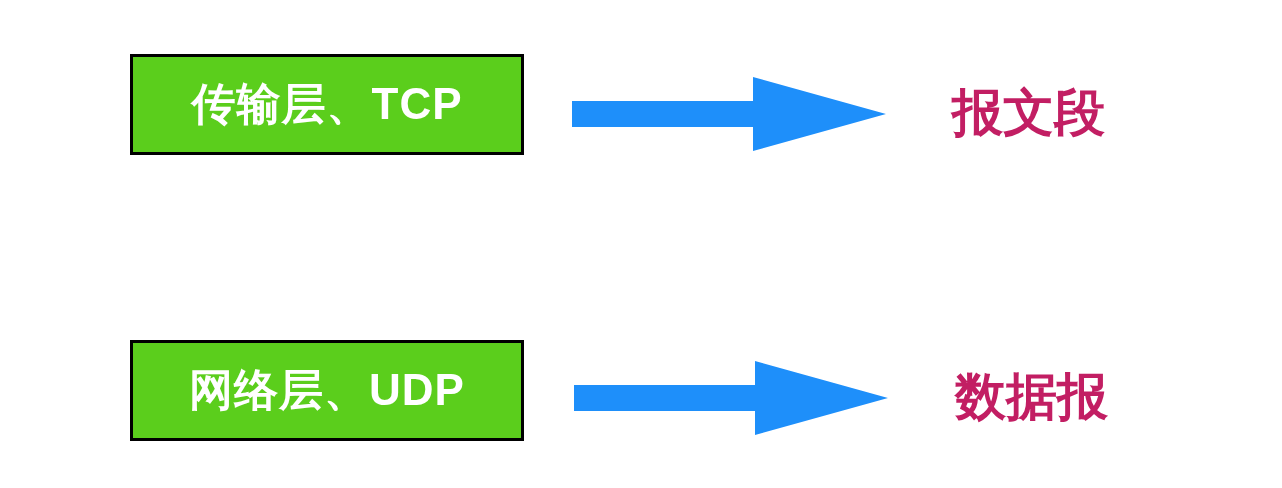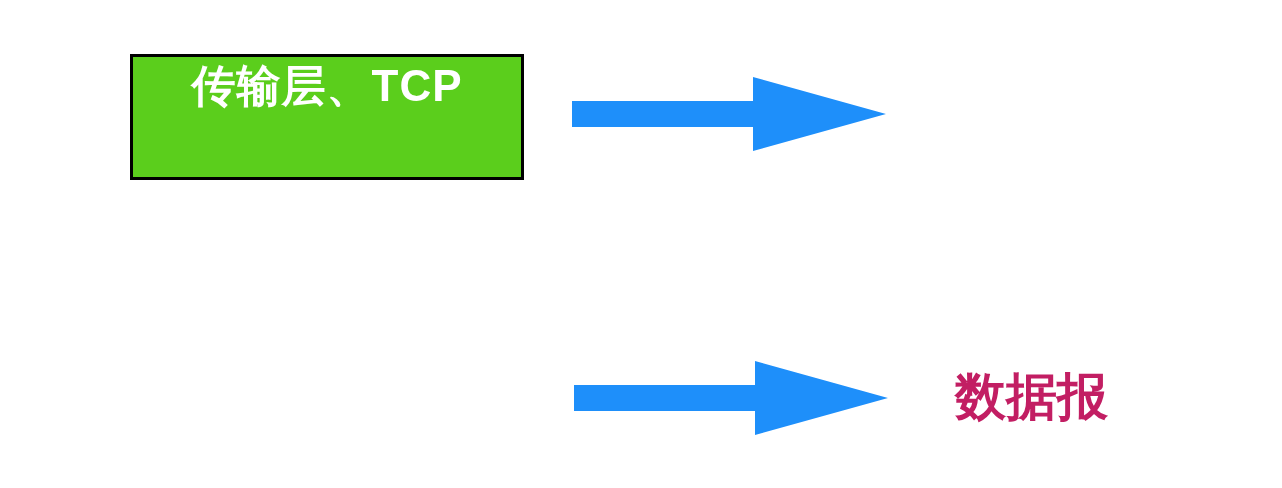--- a/index.html
+++ b/index.html
@@ -18,25 +18,25 @@
     overflow: hidden;
   }
   .canvas {
     position: relative;
     width: 1282px; height: 488px;
     background: var(--background);
   }
   .layer-box {
     position: absolute;
     left: 130px;
-    width: 394px; height: 126px;
+    width: 394px; height: 101px;
     background: var(--box-fill);
     border: 3px solid var(--box-border);
     display: flex;
-    align-items: flex-start;
+    align-items: center;
     justify-content: center;
   }
   .layer-box.row-0 { top: 54px; }
   .layer-box.row-1 { top: 340px; }
   .layer-box .box-label {
     color: var(--box-text);
     font-size: 44px;
     font-weight: bold;
     letter-spacing: 1px;
     white-space: nowrap;
@@ -66,21 +66,25 @@
 <div class="canvas">
 
   <div class="layer-box row-0">
     <span class="box-label">传输层、TCP</span>
   </div>
 
   <svg class="arrow row-0" viewBox="0 0 314 74" preserveAspectRatio="none">
     <polygon points="0,24 181,24 181,0 314,37 181,74 181,50 0,50"></polygon>
   </svg>
 
+  <div class="result-label row-0">报文段</div>
 
+  <div class="layer-box row-1">
+    <span class="box-label">网络层、UDP</span>
+  </div>
 
   <svg class="arrow row-1" viewBox="0 0 314 74" preserveAspectRatio="none">
     <polygon points="0,24 181,24 181,0 314,37 181,74 181,50 0,50"></polygon>
   </svg>
 
   <div class="result-label row-1">数据报</div>
 
 </div>
 
 </body></html>

